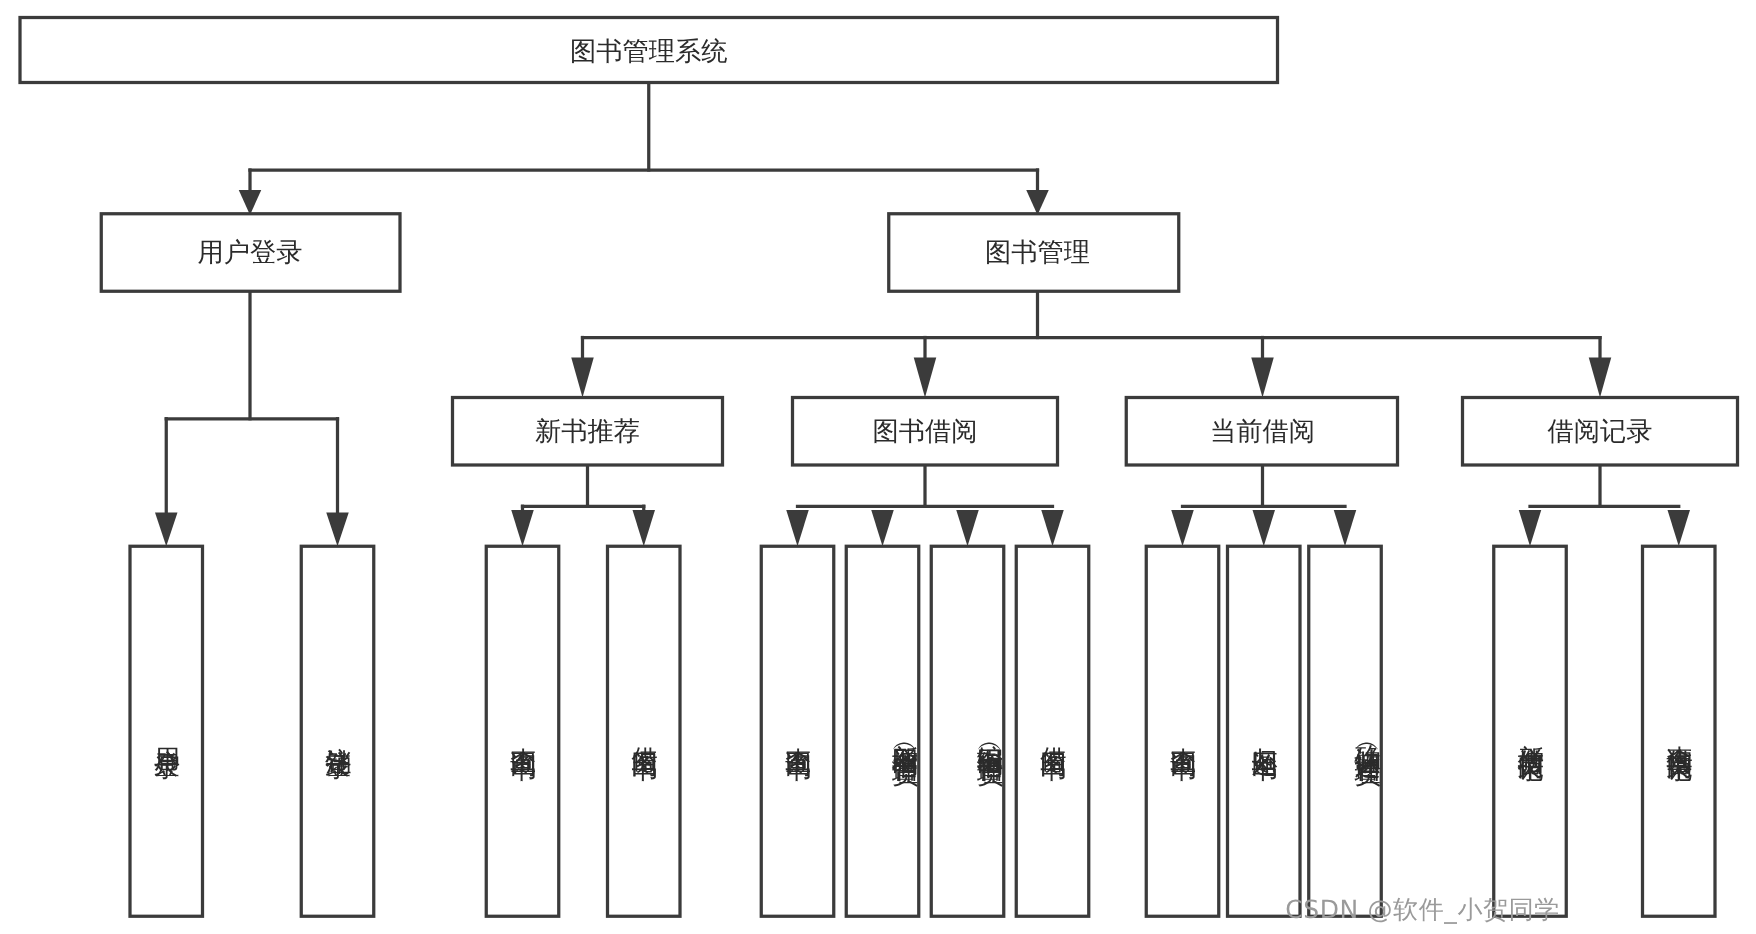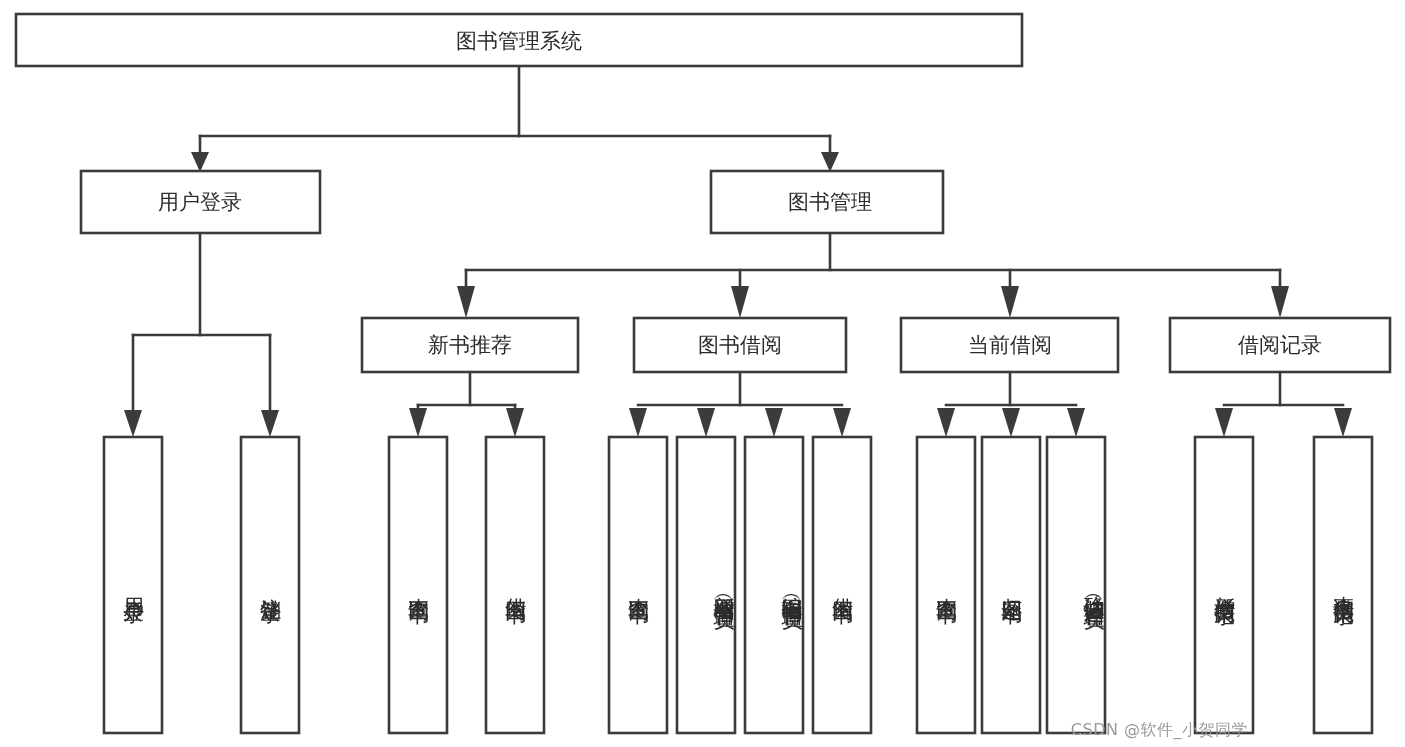--- a/index.html
+++ b/index.html
@@ -63,21 +63,21 @@
     justify-content: center;
     text-align: center;
     white-space: nowrap;
     pointer-events: none;
   }
   .watermark {
     position: absolute;
     right: 12px;
     bottom: 6px;
     font-family: "DejaVu Sans", "Liberation Sans", sans-serif;
-    font-size: 16px;
+    font-size: 20px;
     color: #9a9a9a;
     letter-spacing: 0.5px;
     white-space: nowrap;
     margin-top: 36px;
   }
 </style>
 </head>
 <body>
 
 <div id="diagram-root">

